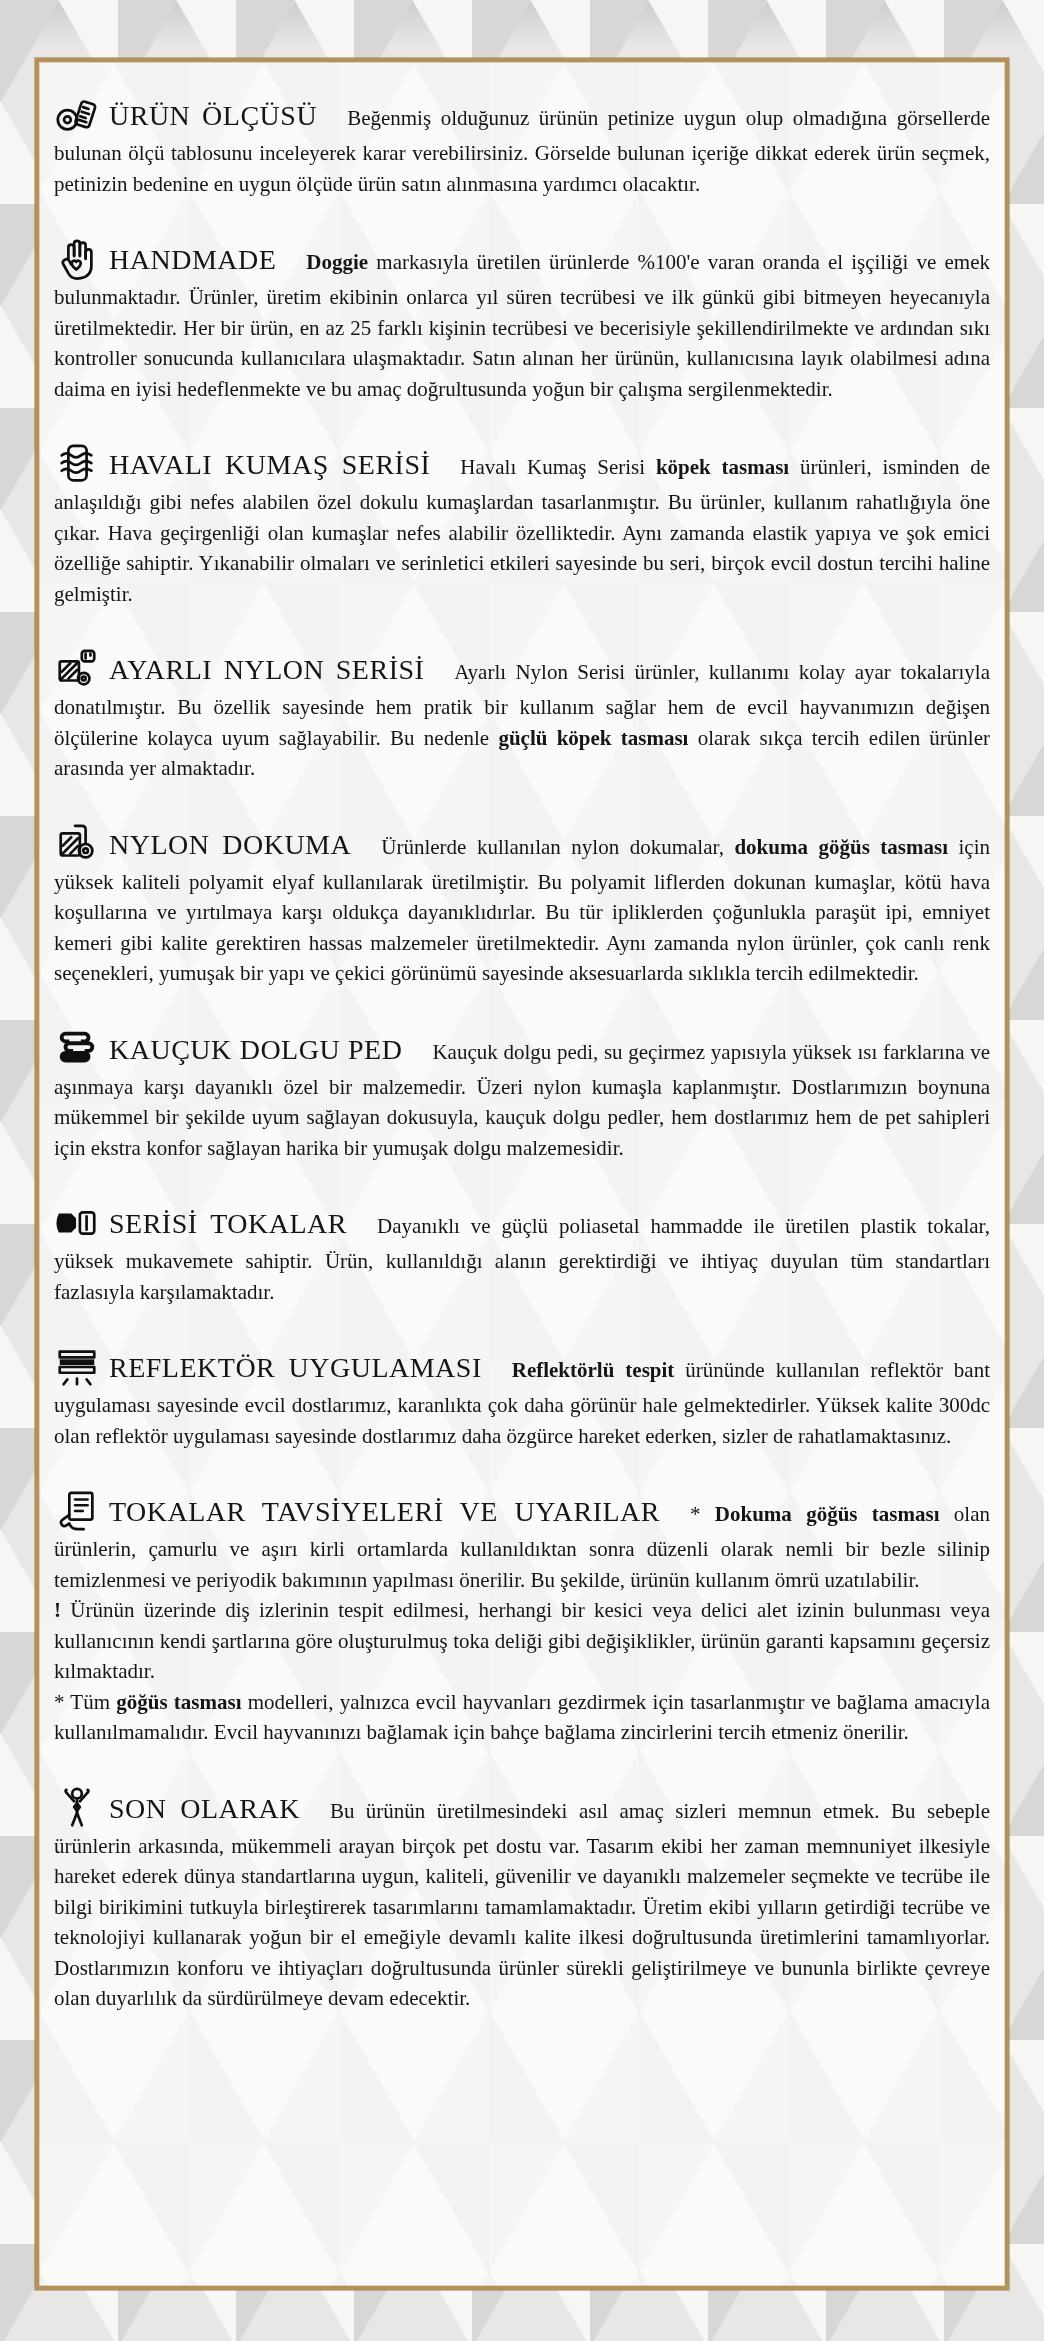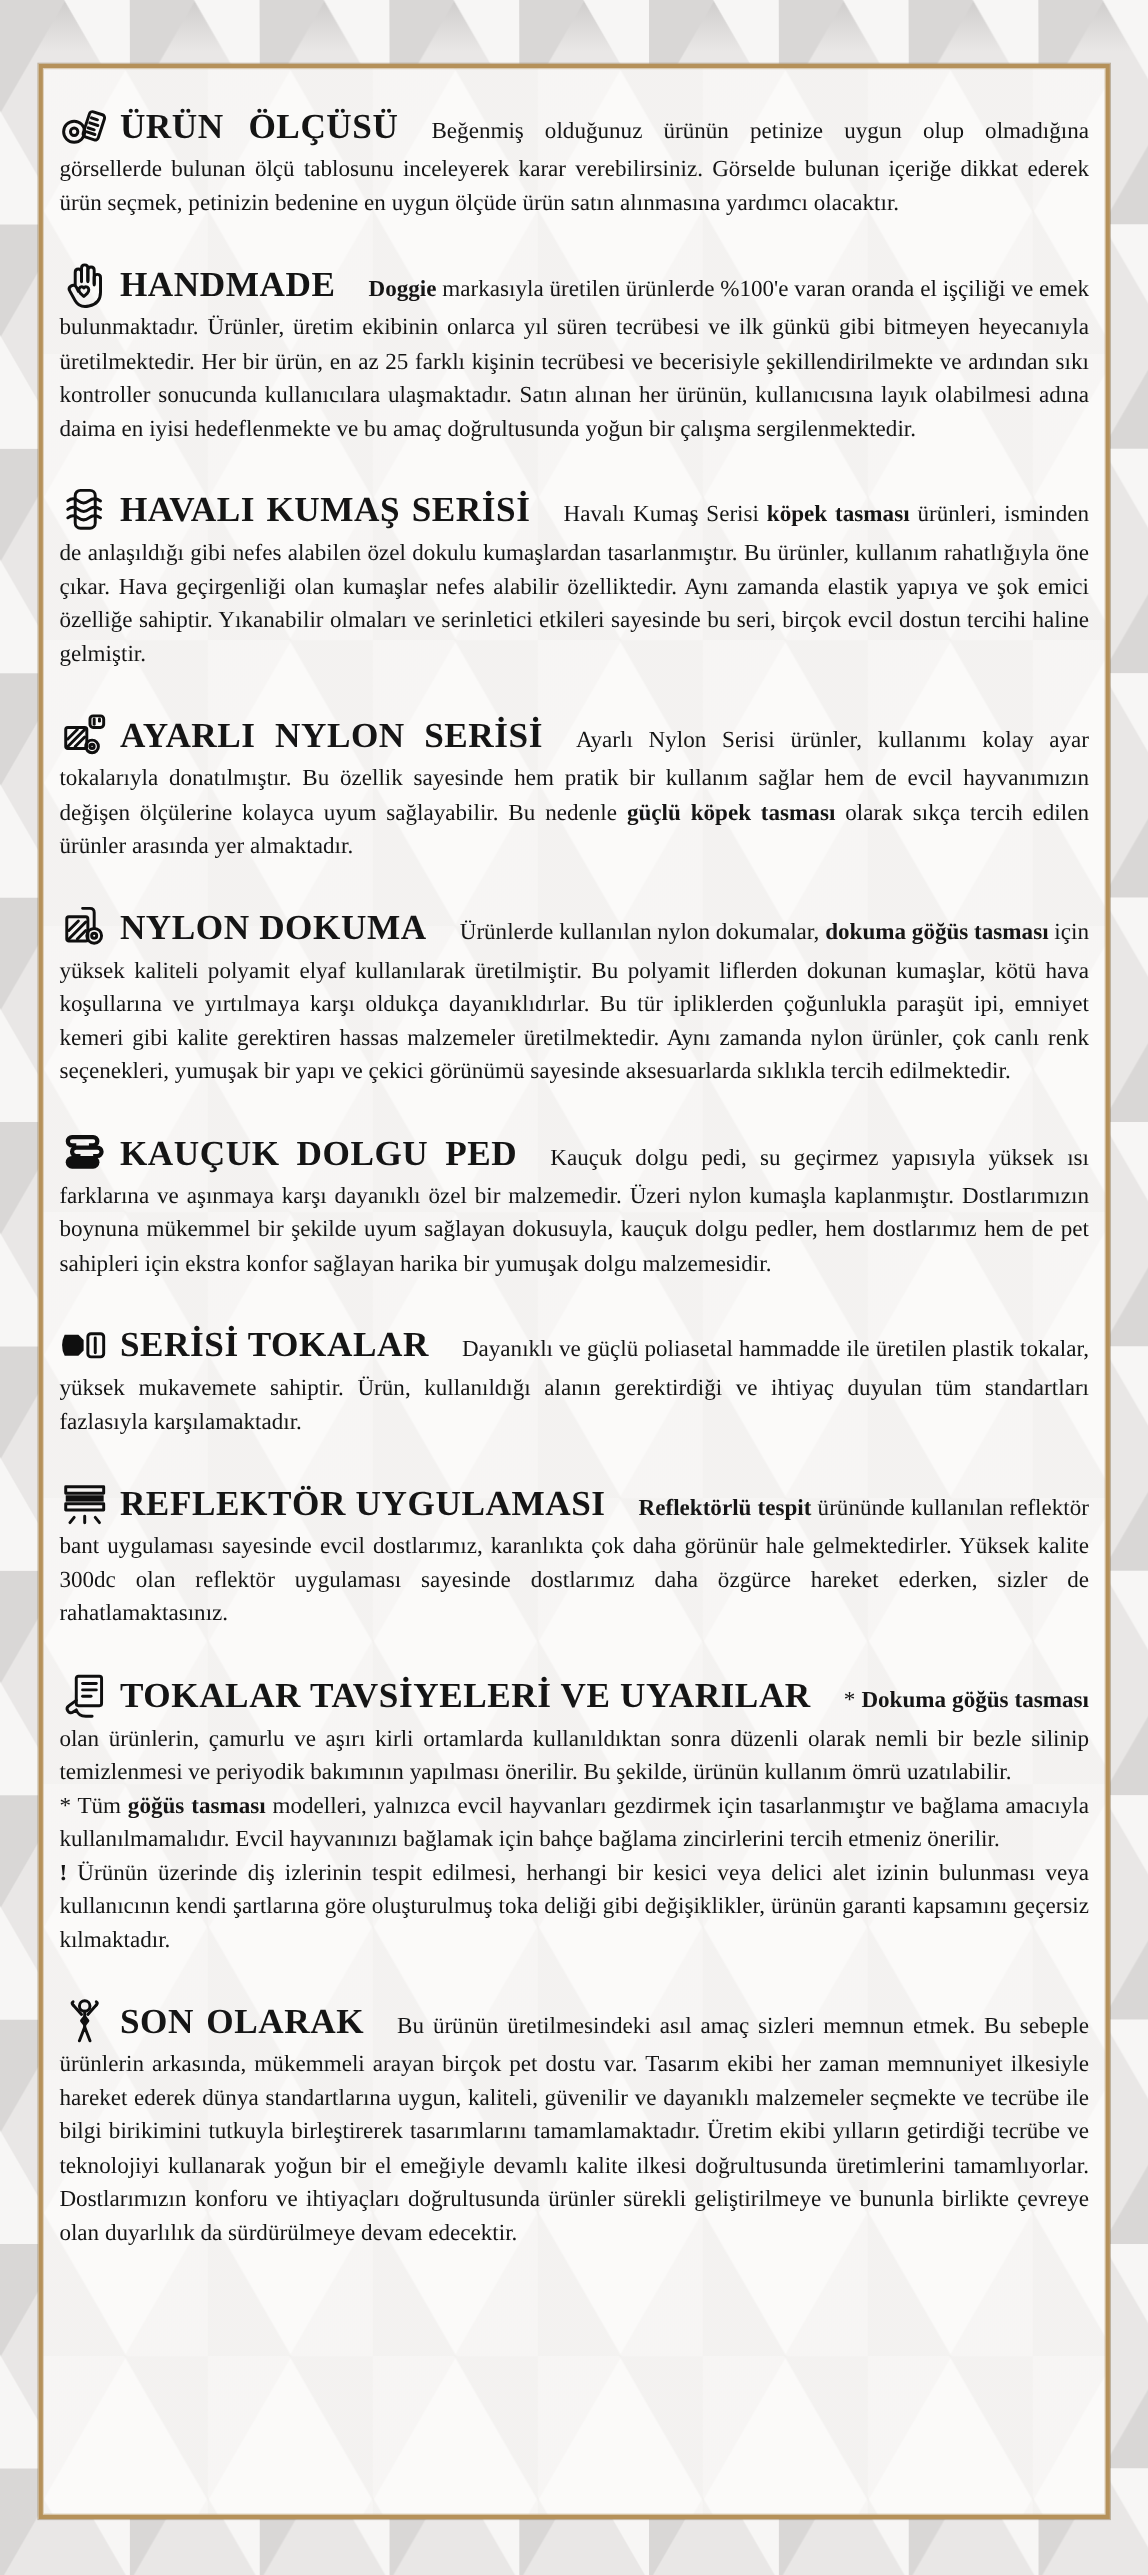--- a/index.html
+++ b/index.html
@@ -33,22 +33,22 @@
   .section:last-child{margin-bottom:16px;}
   p.body{
     margin:0;
     font-size:21px;
     line-height:30.5px;
     color:#151515;
     text-align:justify;
   }
   b{font-weight:bold;}
   .sec-title{
-    font-weight:bold;
-    font-size:32px;
+    font-weight:normal;
+    font-size:28px;
     letter-spacing:.5px;
     margin-right:30px;
     white-space:nowrap;
   }
   .icon{
     display:inline-block;
     width:46px;height:46px;
     margin-right:9px;
     vertical-align:-13px;
   }
@@ -178,22 +178,22 @@
       <span class="icon">
         <svg viewBox="0 0 48 48">
             <rect x="16" y="5" width="24" height="28" rx="2"></rect>
             <line x1="22" y1="12" x2="35" y2="12"></line>
             <line x1="22" y1="18" x2="35" y2="18"></line>
             <line x1="22" y1="24" x2="30" y2="24"></line>
             <path d="M16 28 l-7 5 q-3 2-1 5 t5 1 l3-2 q2 6 9 6 h6"></path>
           </svg>
       </span><b class="sec-title">TOKALAR TAVSİYELERİ VE UYARILAR</b><span><span>* </span><b>Dokuma göğüs tasması</b><span> olan ürünlerin, çamurlu ve aşırı kirli ortamlarda kullanıldıktan sonra düzenli olarak nemli bir bezle silinip temizlenmesi ve periyodik bakımının yapılması önerilir. Bu şekilde, ürünün kullanım ömrü uzatılabilir.</span></span>
     </p>
+    <p class="body"><span><b>! </b><span>Ürünün üzerinde diş izlerinin tespit edilmesi, herhangi bir kesici veya delici alet izinin bulunması veya kullanıcının kendi şartlarına göre oluşturulmuş toka deliği gibi değişiklikler, ürünün garanti kapsamını geçersiz kılmaktadır.</span></span></p>
     <p class="body"><span><span>* Tüm </span><b>göğüs tasması</b><span> modelleri, yalnızca evcil hayvanları gezdirmek için tasarlanmıştır ve bağlama amacıyla kullanılmamalıdır. Evcil hayvanınızı bağlamak için bahçe bağlama zincirlerini tercih etmeniz önerilir.</span></span></p>
-    <p class="body"><span><b>! </b><span>Ürünün üzerinde diş izlerinin tespit edilmesi, herhangi bir kesici veya delici alet izinin bulunması veya kullanıcının kendi şartlarına göre oluşturulmuş toka deliği gibi değişiklikler, ürünün garanti kapsamını geçersiz kılmaktadır.</span></span></p>
   </div>
 
   <div class="section">
     <p class="body">
       <span class="icon">
         <svg viewBox="0 0 48 48">
             <circle cx="24" cy="9" r="5"></circle>
             <path d="M24 14 v15"></path>
             <path d="M21 17 L13 8 M27 17 L35 8"></path>
             <path d="M13 8 q-2-2 0-3 M35 8 q2-2 0-3"></path>

